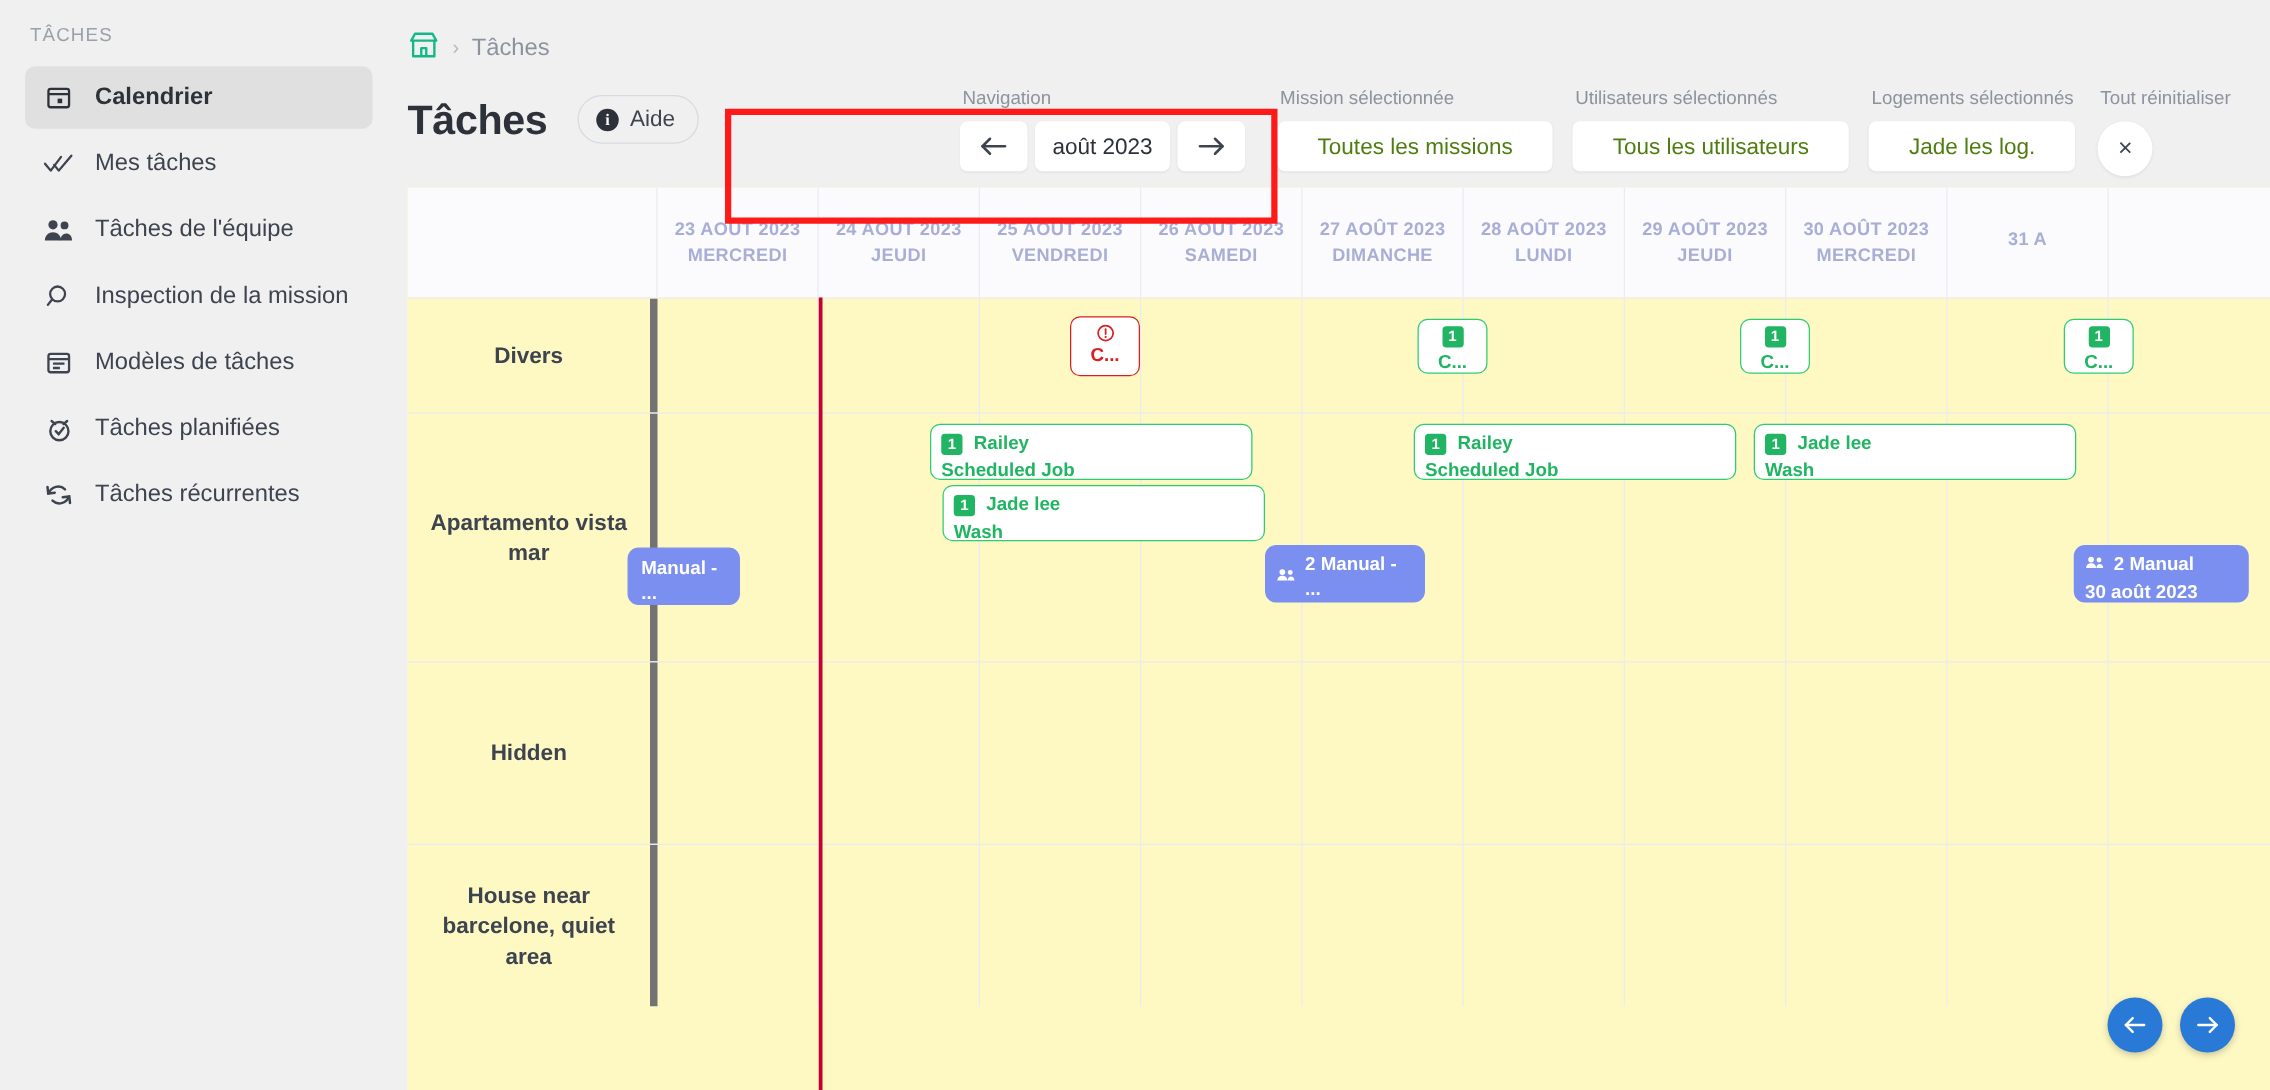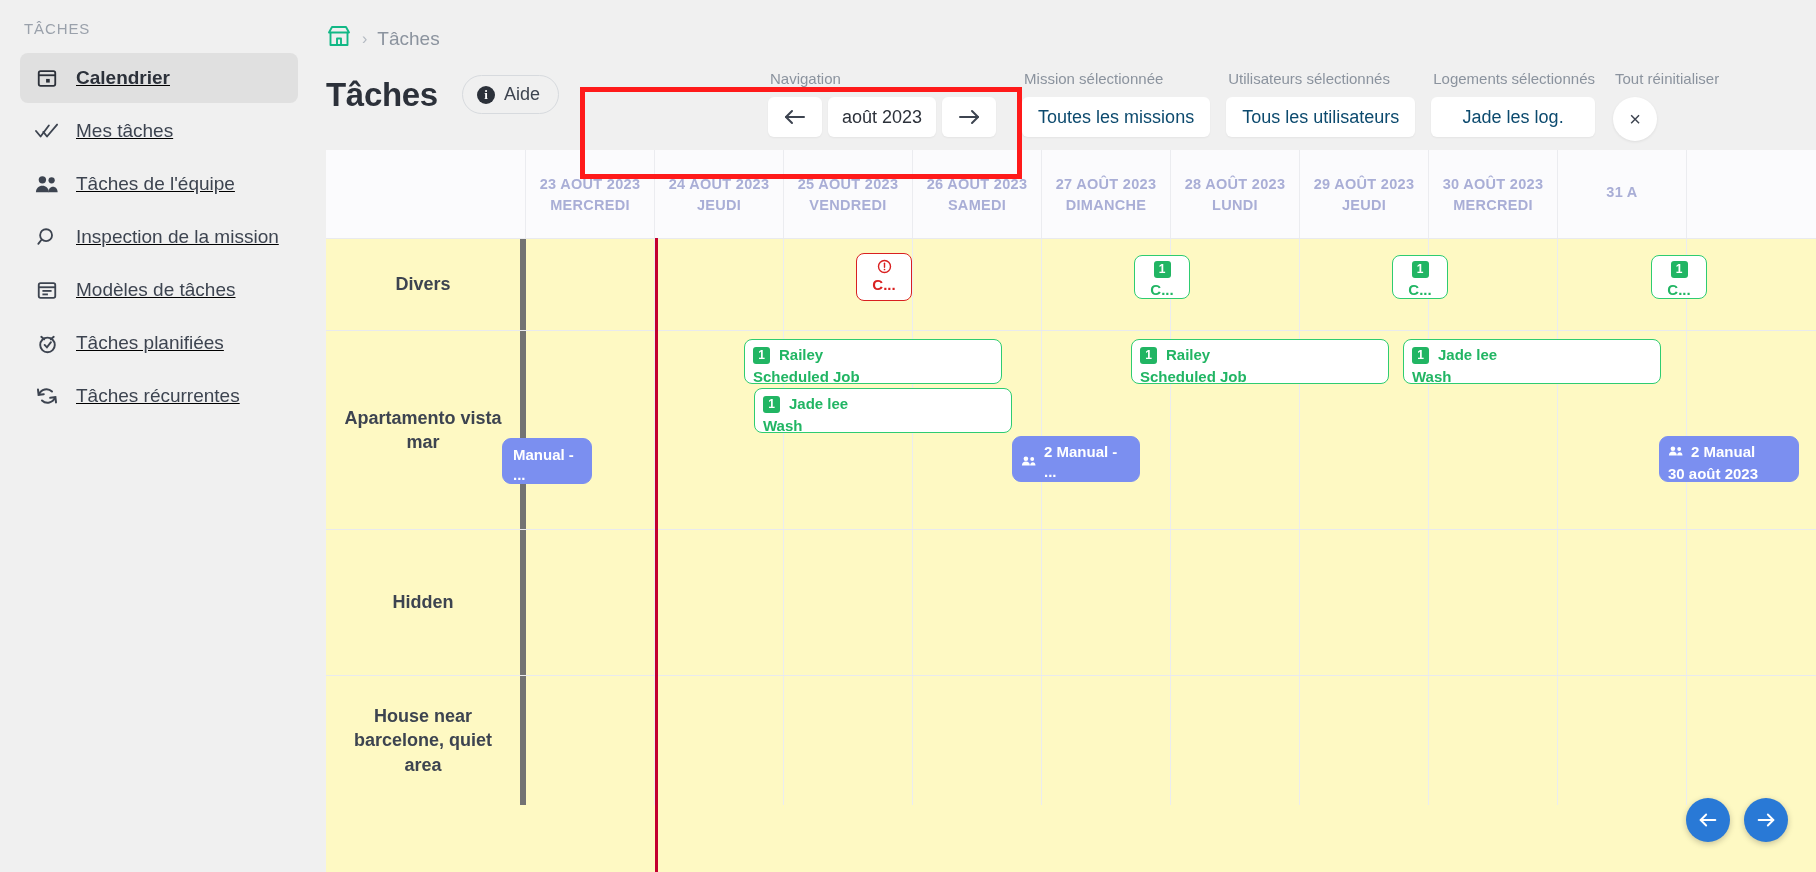--- a/index.html
+++ b/index.html
@@ -13,21 +13,21 @@
 
   
   .sidebar {
     width: 318px; height: 872px; background: #f0f0f0;
     padding: 14px 0 0 0; flex: 0 0 318px;
   }
   .sidebar-header {
     font-size: 15px; letter-spacing: .9px; color: #9aa1ab;
     font-weight: 400; padding: 6px 0 16px 24px;
   }
-  .nav-list { padding: 0 20px 0 20px; text-decoration: underline; }
+  .nav-list { padding: 0 20px 0 20px; }
   .nav-item {
     display: flex; align-items: center; gap: 16px;
     padding: 12px 14px; border-radius: 8px;
     color: #3d4450; font-size: 19px; line-height: 1.3;
     cursor: pointer; margin-bottom: 3px;
   }
   .nav-item.active { background: #e0e0e0; font-weight: 700; color:#2c313a; }
   .nav-item .ico { flex: 0 0 26px; width: 26px; height: 26px; display:flex; align-items:center; justify-content:center; }
   .nav-item .ico svg { display:block; }
   .nav-label { flex: 1; }
@@ -70,22 +70,22 @@
     color:#3d4450; box-shadow: 0 1px 2px rgba(0,0,0,.05);
   }
   .month-box {
     min-width: 102px; height: 40px; background:#fff; border-radius:6px;
     display:flex; align-items:center; justify-content:center;
     font-size: 18px; color:#2c313a; padding: 0 14px; cursor:pointer;
     box-shadow: 0 1px 2px rgba(0,0,0,.05);
   }
   .pill {
     height: 40px; background:#fff; border-radius:6px; display:flex;
-    align-items:center; justify-content:center; padding: 0 16px;
-    font-size: 18px; color:#0c4a6e; cursor:pointer; white-space:nowrap;
+    align-items:center; justify-content:center; padding: 0 32px;
+    font-size: 18px; color:#4d7c0f; cursor:pointer; white-space:nowrap;
     box-shadow: 0 1px 2px rgba(0,0,0,.05);
   }
   .reset-btn {
     width: 44px; height: 44px; border-radius: 50%; background:#fff;
     display:flex; align-items:center; justify-content:center;
     font-size: 20px; color:#3d4450; cursor:pointer;
     box-shadow: 0 1px 3px rgba(0,0,0,.08);
   }
   .reset-group .filter-label { text-align: left; }
 

